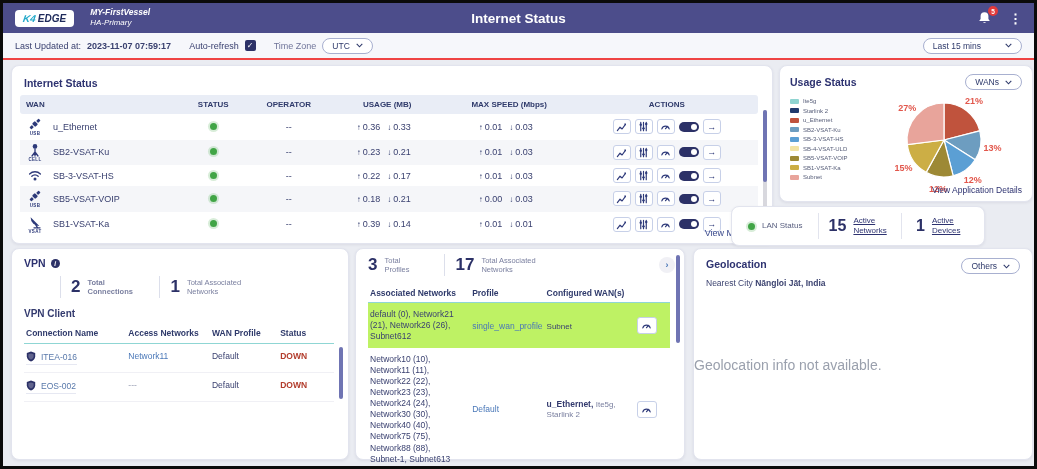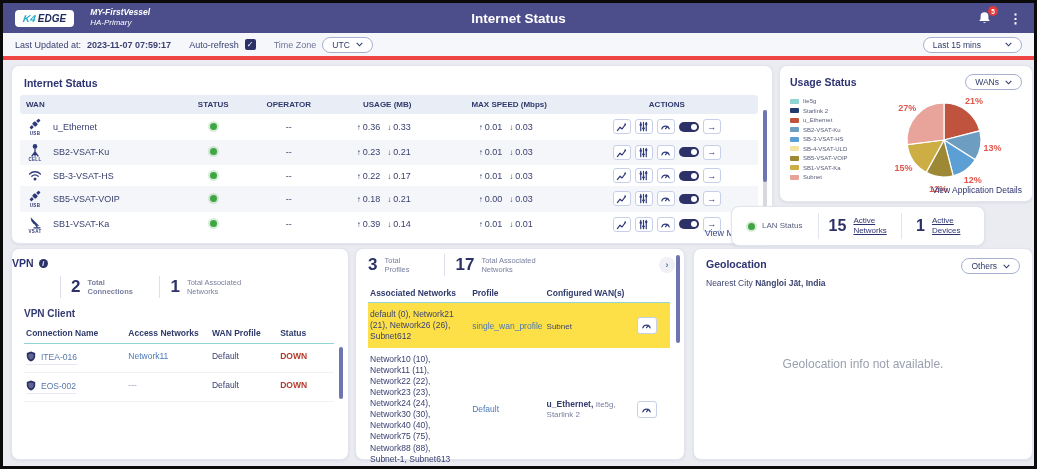--- a/index.html
+++ b/index.html
@@ -13,21 +13,21 @@
   .logo-edge { color:#1e2a5a; margin-left:2px; }
   .vessel { margin-left:16px; color:#fff; font-style:italic; font-size:8px; line-height:1.3; z-index:2; }
   .vessel .v1 { font-weight:bold; font-size:8.5px; }
   .topbar-title { position:absolute; left:0; right:0; text-align:center; color:#fff; font-weight:bold; font-size:13.5px; }
   .topbar-right { margin-left:auto; display:flex; align-items:center; gap:16px; z-index:2; }
   .bell-wrap { position:relative; width:16px; height:16px; }
   .badge { position:absolute; top:-4px; right:-5px; background:#e23b3b; color:#fff; font-size:6.5px; font-weight:bold; width:10px; height:10px; border-radius:50%; display:flex; align-items:center; justify-content:center; }
   .kebab { color:#fff; font-size:13px; font-weight:bold; line-height:1; cursor:pointer; }
 
   
-  .subbar { height:27px; background:#f6f7fb; border-bottom:4px solid #ef4444; display:flex; align-items:center; padding:0 12px; font-size:9px; color:#3a4170; }
+  .subbar { height:27px; background:#f6f7fb; border-bottom:2px solid #ef4444; display:flex; align-items:center; padding:0 12px; font-size:9px; color:#3a4170; }
   .lbl-light { color:#70759a; }
   .bold { font-weight:bold; }
   .gap18 { width:18px; }
   .gap6 { width:6px; }
   .checkbox { width:11px; height:11px; background:#2c3167; border-radius:2px; color:#fff; font-size:8px; display:flex; align-items:center; justify-content:center; cursor:pointer; }
   .pill { border:1px solid #a8b0d0; border-radius:10px; padding:2px 9px; display:inline-flex; align-items:center; gap:6px; font-size:8.5px; color:#2f3a6b; background:#fff; cursor:pointer; white-space:nowrap; }
 
   
   .main { position:relative; height:406px; }
   .panel { position:absolute; background:#fff; border:1px solid #e2e4ee; border-radius:8px; box-shadow:0 1px 3px rgba(40,40,80,.08); }
@@ -72,21 +72,21 @@
   
   #p-lan { left:728px; top:146px; width:254px; height:40px; display:flex; align-items:center; }
   .lan-b1 { width:86px; display:flex; align-items:center; gap:7px; padding-left:16px; }
   .lan-lbl { font-size:8px; color:#5a6080; line-height:1.25; }
   .lan-blk { flex:1; display:flex; align-items:center; justify-content:center; gap:7px; border-left:1px solid #e2e4ee; height:26px; }
   .lan-num { font-size:16px; font-weight:bold; color:#2c3167; }
   .lan-link { font-size:8px; color:#2d3270; text-decoration:underline; line-height:1.25; cursor:pointer; width:38px; }
 
   
   #p-vpn { left:8px; top:188px; width:338px; height:212px; }
-  .pt-row { padding:8px 0 2px; display:flex; align-items:center; }
+  .pt-row { padding:8px 12px 2px; display:flex; align-items:center; }
   .stats-row { display:flex; margin-top:5px; }
   .stat { display:flex; gap:7px; border-left:1px solid #dcdfeb; padding:2px 0 2px 10px; margin-right:20px; }
   .stat.noline { border-left:none; padding-left:0; }
   .stat-num { font-size:17px; font-weight:bold; color:#2c3167; line-height:1; }
   .stat-lbl { font-size:7.5px; color:#7b80a0; line-height:1.2; }
   .w52 { width:52px;font-weight:bold; } .w78 { width:78px; } .w40 { width:40px; }
   .vpn-stats { margin-left:48px; }
   .sub-title { margin:10px 12px 0; font-size:10px; font-weight:bold; color:#333a6e; }
   table.mini { width:calc(100% - 26px); margin:4px 12px 0; border-collapse:collapse; font-size:8.5px; color:#3a4170; }
   table.mini thead th { text-align:left; font-size:8.5px; font-weight:bold; color:#2f3a6b; padding:5px 2px; }
@@ -97,30 +97,30 @@
   .muted { color:#9aa0b5; }
   .down { color:#b23c2c; font-weight:bold; }
 
   
   #p-profiles { left:352px; top:188px; width:330px; height:212px; }
   .circle-btn { position:absolute; right:9px; top:8px; width:16px; height:16px; border-radius:50%; background:#f0f0f5; color:#4a78b8; font-size:9px; font-weight:bold; display:flex; align-items:center; justify-content:center; cursor:pointer; }
   table.prof { width:calc(100% - 26px); margin:8px 12px 0; border-collapse:collapse; font-size:8.5px; color:#3a4170; }
   table.prof thead th { text-align:left; font-size:8.5px; font-weight:bold; color:#2f3a6b; padding:4px 2px; }
   table.prof tbody { border-top:1.5px solid #8fd6d4; }
   table.prof td { padding:6px 2px; vertical-align:middle; }
-  table.prof tr.shaded { background:#fde047; }
+  table.prof tr.shaded { background:#bef264; }
   .nets { line-height:1.3; width:92px; }
   .wans-bold { font-weight:bold; color:#333a6e; }
   .wans-rest { color:#7b80a0; font-size:8px; }
 
   
   #p-geo { left:690px; top:188px; width:340px; height:212px; }
   #p-geo .hd { padding:9px 12px 0; display:flex; align-items:flex-start; justify-content:space-between; }
   .near-city { padding:4px 12px 0; font-size:8.5px; color:#3c4370; }
-  .geo-msg { position:absolute; left:0; right:0; top:108px; text-align:center; font-size:12px; color:#9aa0ad; }
+  .geo-msg { position:absolute; left:0; right:0; top:108px; font-size:14px; color:#9aa0ad; }
 
   svg .st { stroke:#2f3a7a; fill:none; stroke-width:1.3; stroke-linecap:round; stroke-linejoin:round; }
   svg .fl { fill:#2d3a7a; }
 </style>
 </head>
 <body>
 
 <div class="frame">
 
   <div class="topbar">

